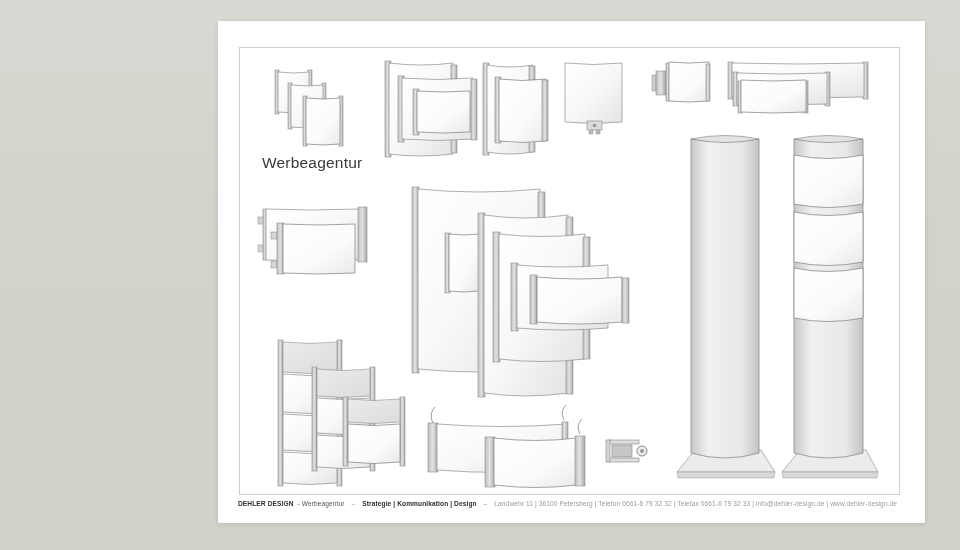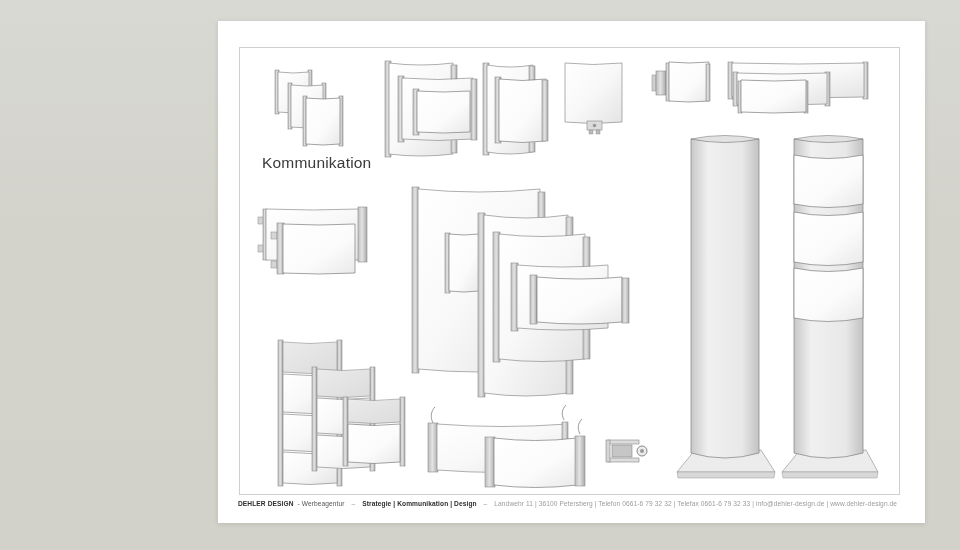--- a/index.html
+++ b/index.html
@@ -213,21 +213,21 @@
       <polygon points="564,451 582,429 648,429 660,451" fill="#ececec" stroke="#999" stroke-width=".7"></polygon>
       <polygon points="564,451 660,451 659,457 565,457" fill="#d8d8d8" stroke="#999" stroke-width=".5"></polygon>
       <path d="M576,118 L576,432 Q610,442 645,432 L645,118 Q610,124 576,118 Z" fill="url(#gShaft)" stroke="#8c8c8c" stroke-width=".8"></path>
       <path d="M576,118 Q610,111 645,118 Q610,125 576,118 Z" fill="#e2e2e2" stroke="#8c8c8c" stroke-width=".7"></path>
       <path class="panelB" d="M576,134 Q610,141 645,134 L645,183 Q610,190 576,183 Z"></path>
       <path class="panelB" d="M576,191 Q610,198 645,191 L645,241 Q610,248 576,241 Z"></path>
       <path class="panelB" d="M576,247 Q610,254 645,247 L645,297 Q610,304 576,297 Z"></path>
     </g>
   </svg>
 
-  <div class="sheet-title">Kommunikation</div>
+  <div class="sheet-title">Werbeagentur</div>
 
   <div class="footer">
     <span class="f-bold">DEHLER DESIGN</span>
     <span class="f-reg">- Werbeagentur</span>
     <span class="f-sep">–</span>
     <span class="f-bold">Strategie | Kommunikation | Design</span>
     <span class="f-sep">–</span>
     <span class="f-muted">Landwehr 11 | 36100 Petersberg | Telefon 0661-6 79 32 32 | Telefax 0661-6 79 32 33 | info@dehler-design.de | www.dehler-design.de</span>
   </div>
 </div>

